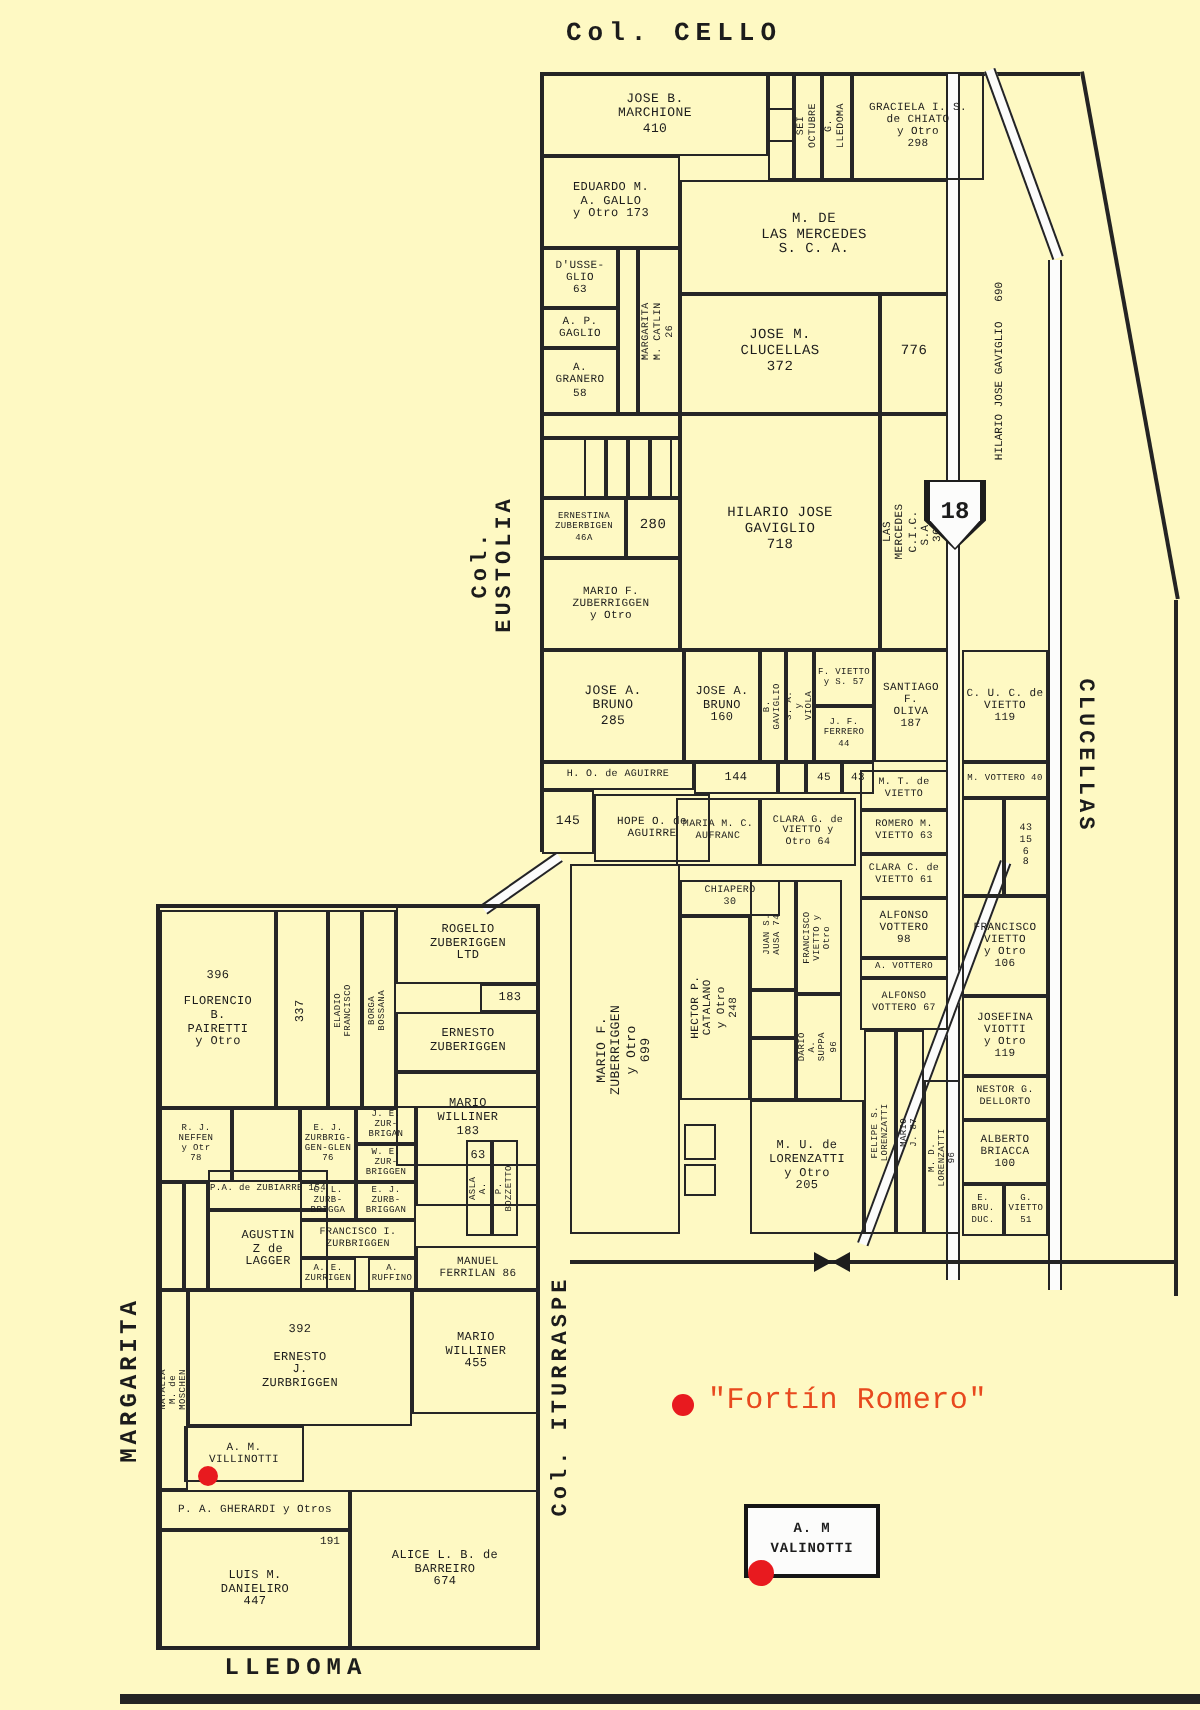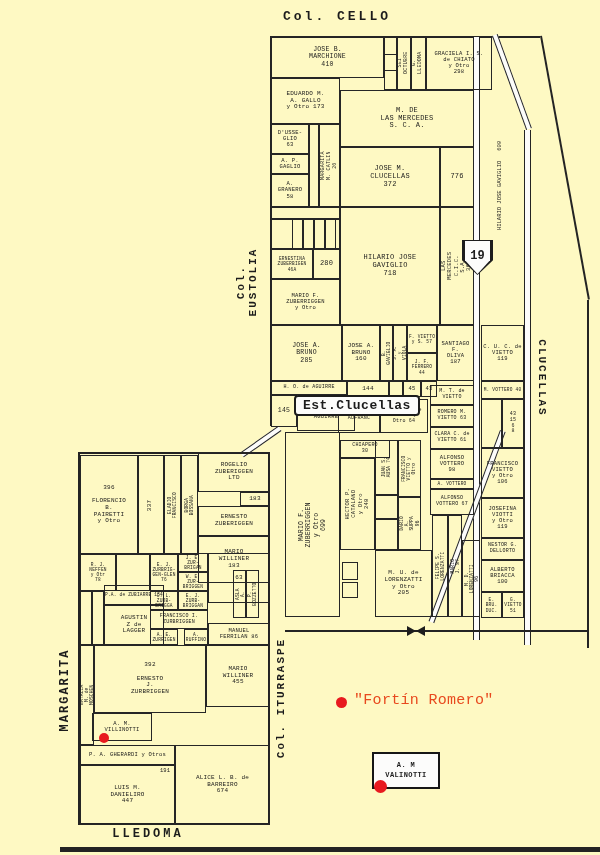--- a/index.html
+++ b/index.html
@@ -47,24 +47,23 @@
 <body>
 
 <div id="page">
   <div class="fixedlabel col-cello">Col. CELLO</div>
   <div class="fixedlabel eustolia">Col. EUSTOLIA</div>
   <div class="fixedlabel clucellas-label">CLUCELLAS</div>
   <div class="fixedlabel margarita">MARGARITA</div>
   <div class="fixedlabel iturraspe">Col. ITURRASPE</div>
   <div class="fixedlabel angelica">LLEDOMA</div>
 
-  <div class="fixedlabel station">Est.Clucellas</div>
 
   <div class="fixedlabel shield">
-    <div class="shield-inner">19</div>
+    <div class="shield-inner">18</div>
   </div>
 
   <div class="fixedlabel fortin" style="color: rgb(232, 73, 30);">"Fortín Romero"</div>
 
   <div class="fixedlabel valbox">A. M
 VALINOTTI</div>
 
   <div class="tri tri-right"></div>
   <div class="tri tri-left"></div>
 

